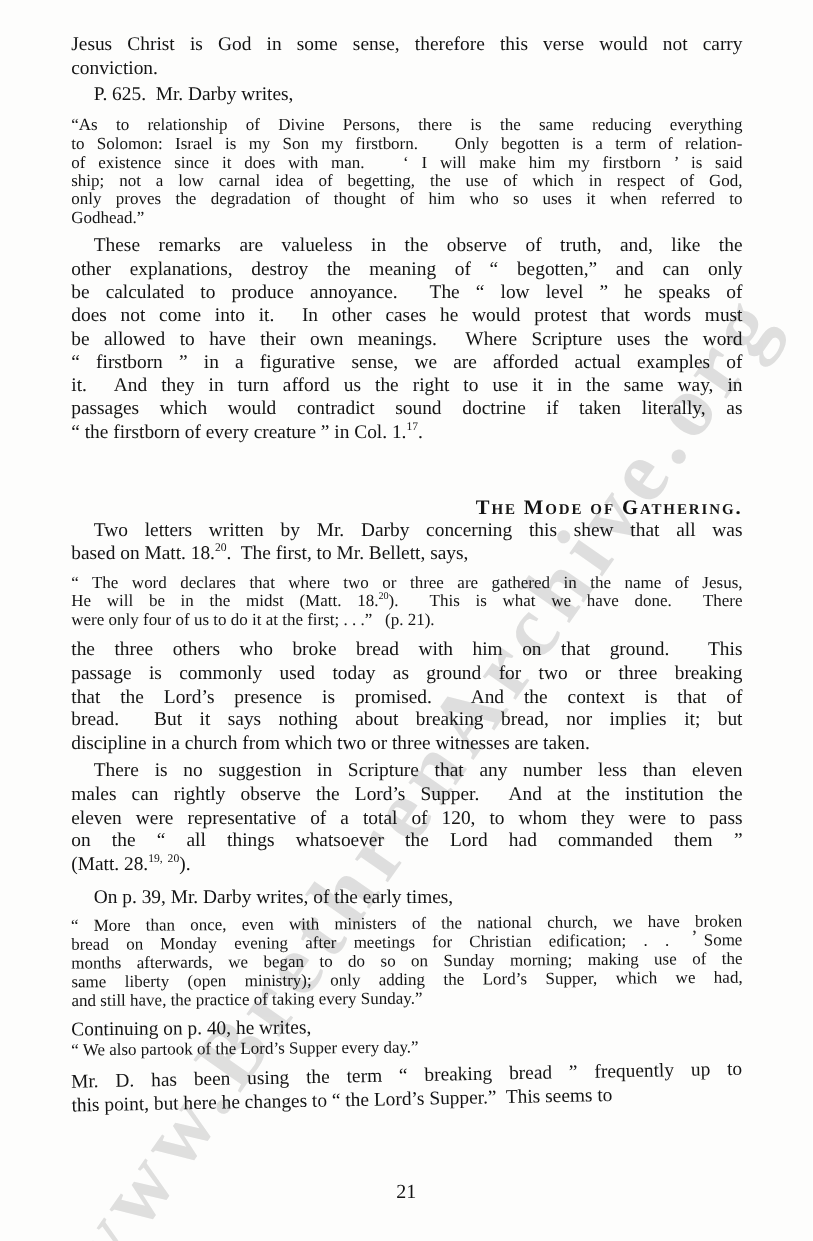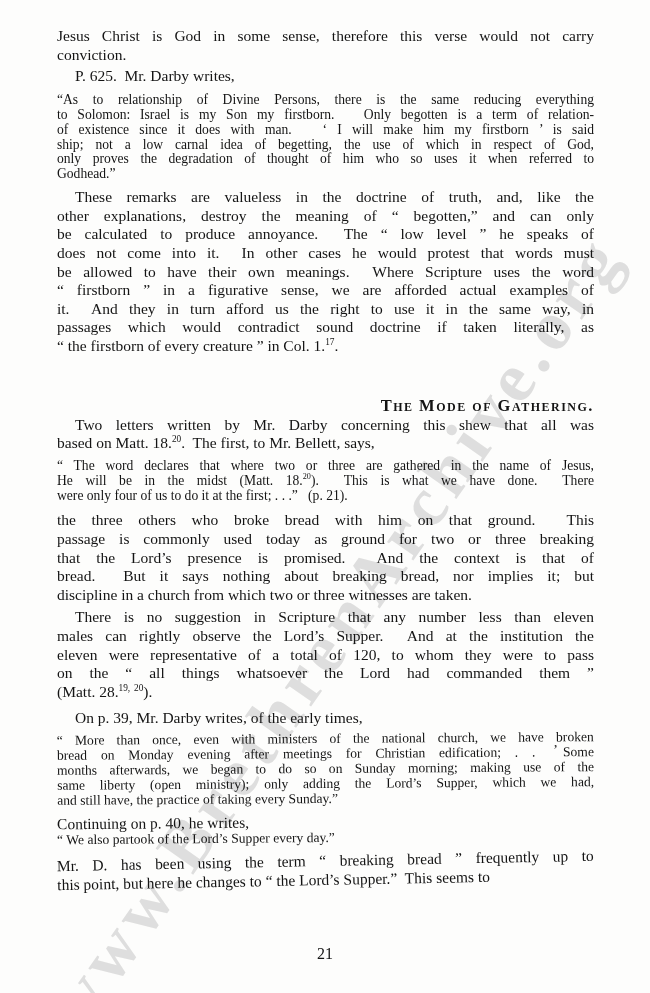--- a/index.html
+++ b/index.html
@@ -96,21 +96,21 @@
       </p>
       <p class="block quote" style="margin-top: 7px;">
         <span class="line">“As to relationship of Divine Persons, there is the same reducing everything</span>
         <span class="line">to Solomon: Israel is my Son my firstborn.&nbsp;&nbsp; Only begotten is a term of relation-</span>
         <span class="line">of existence since it does with man.&nbsp;&nbsp; ‘ I will make him my firstborn ’ is said</span>
         <span class="line">ship; not a low carnal idea of begetting, the use of which in respect of God,</span>
         <span class="line">only proves the degradation of thought of him who so uses it when referred to</span>
         <span class="line">Godhead.”</span>
       </p>
       <p class="block body indent" style="margin-top: 6px;">
-        <span class="line">These remarks are valueless in the doctrine of truth, and, like the</span>
+        <span class="line">These remarks are valueless in the observe of truth, and, like the</span>
         <span class="line">other explanations, destroy the meaning of “ begotten,” and can only</span>
         <span class="line">be calculated to produce annoyance.&nbsp; The “ low level ” he speaks of</span>
         <span class="line">does not come into it.&nbsp; In other cases he would protest that words must</span>
         <span class="line">be allowed to have their own meanings.&nbsp; Where Scripture uses the word</span>
         <span class="line">“ firstborn ” in a figurative sense, we are afforded actual examples of</span>
         <span class="line">it.&nbsp; And they in turn afford us the right to use it in the same way, in</span>
         <span class="line">passages which would contradict sound doctrine if taken literally, as</span>
         <span class="line">“ the firstborn of every creature ” in Col. 1.<sup>17</sup>.</span>
       </p>
       <h2 class="block heading" style="margin-top: 40px;">

